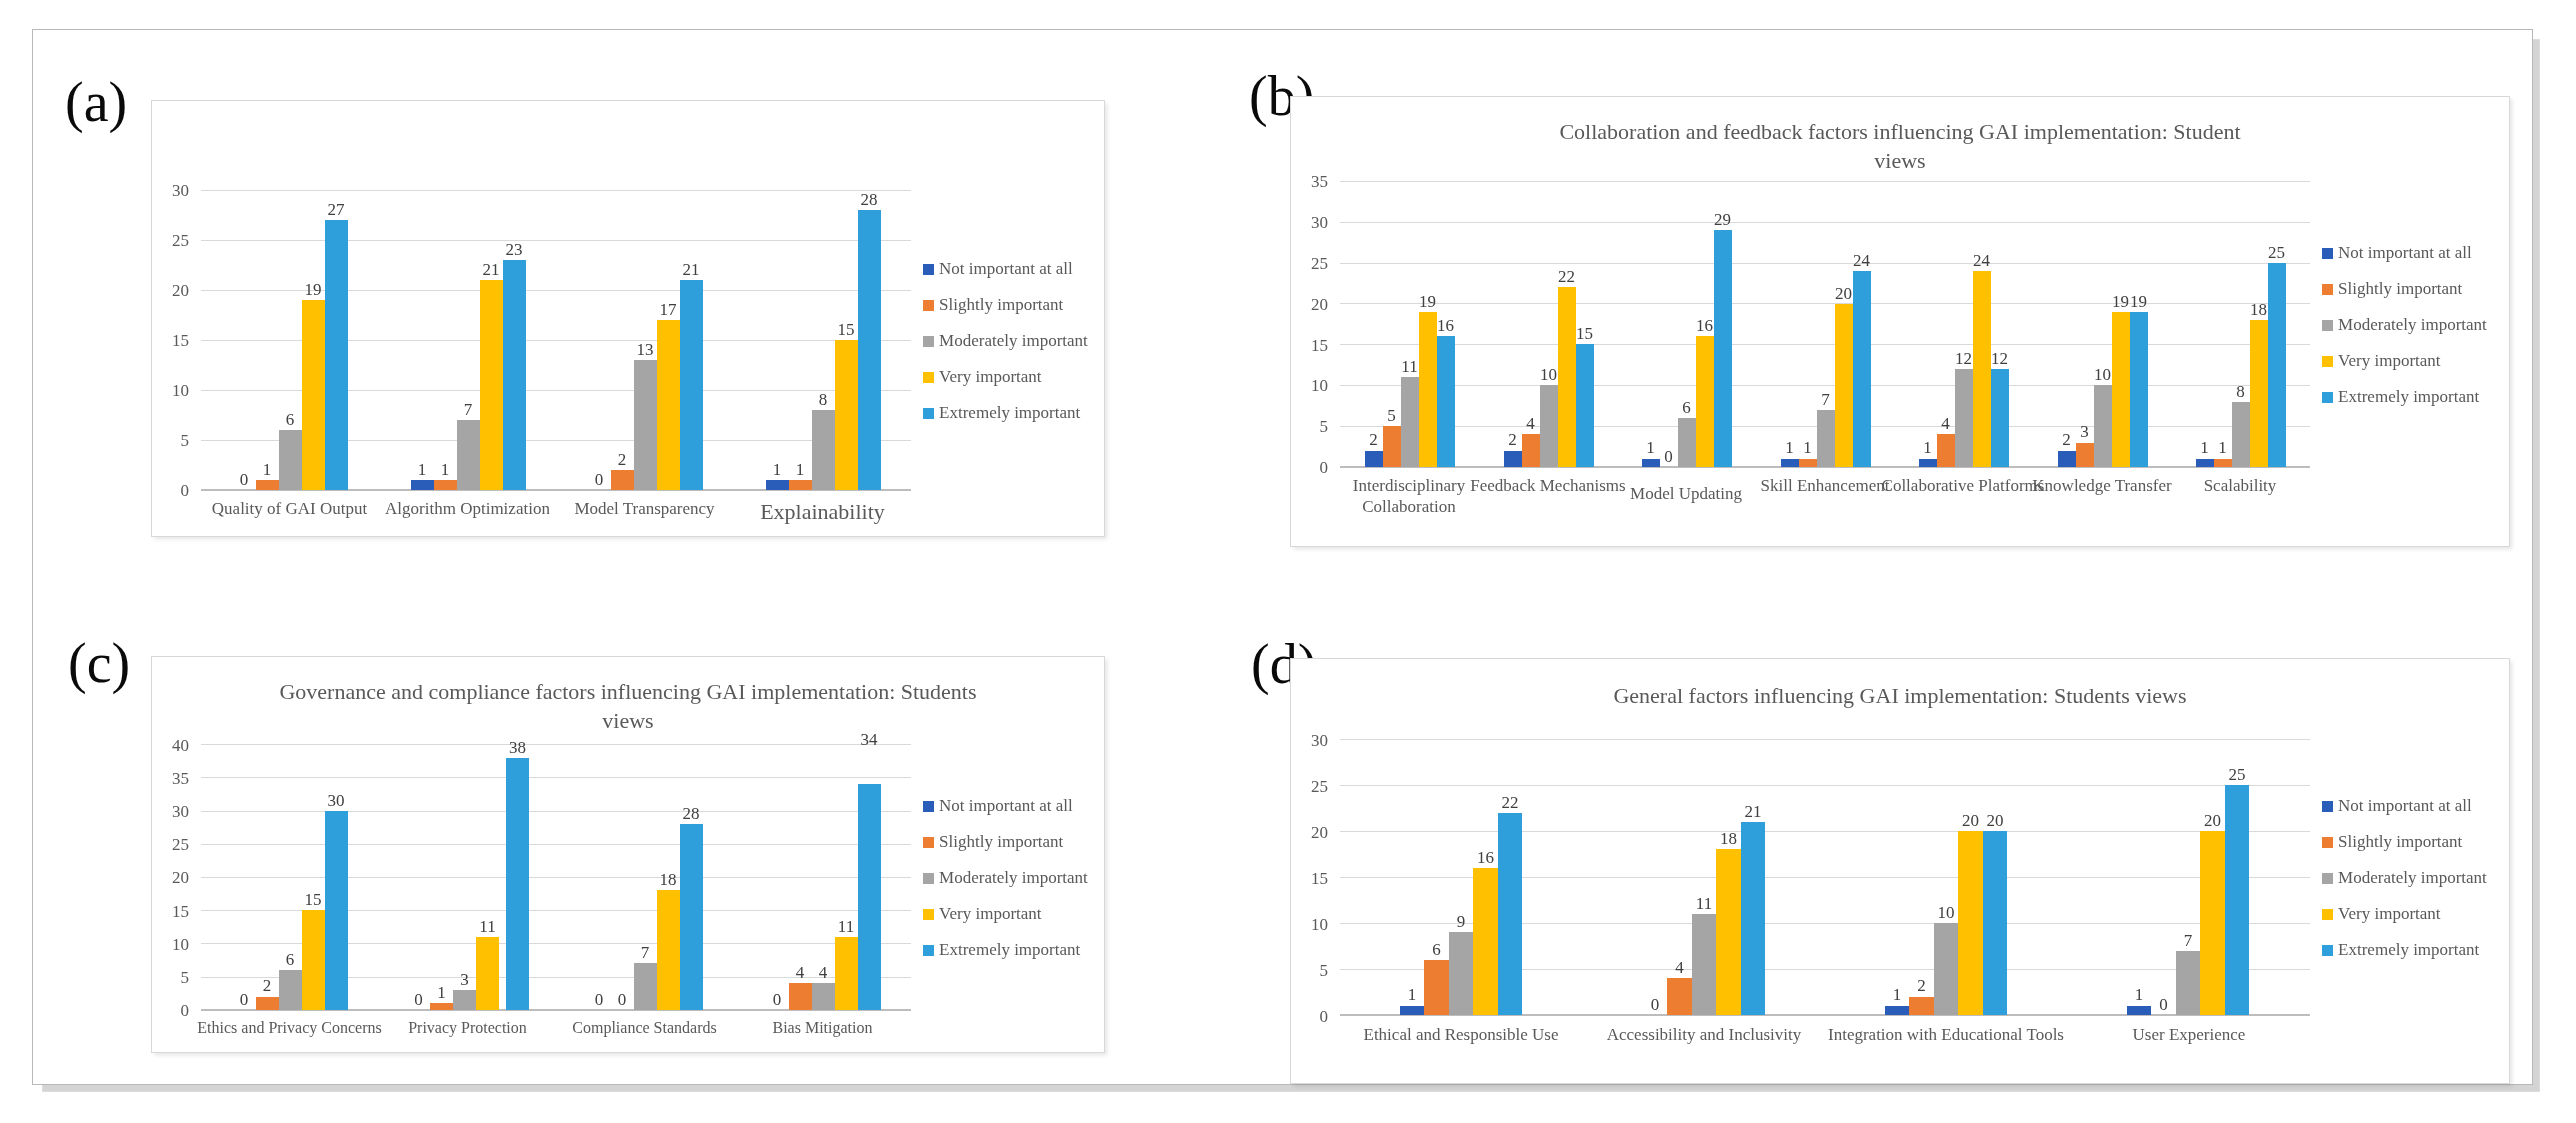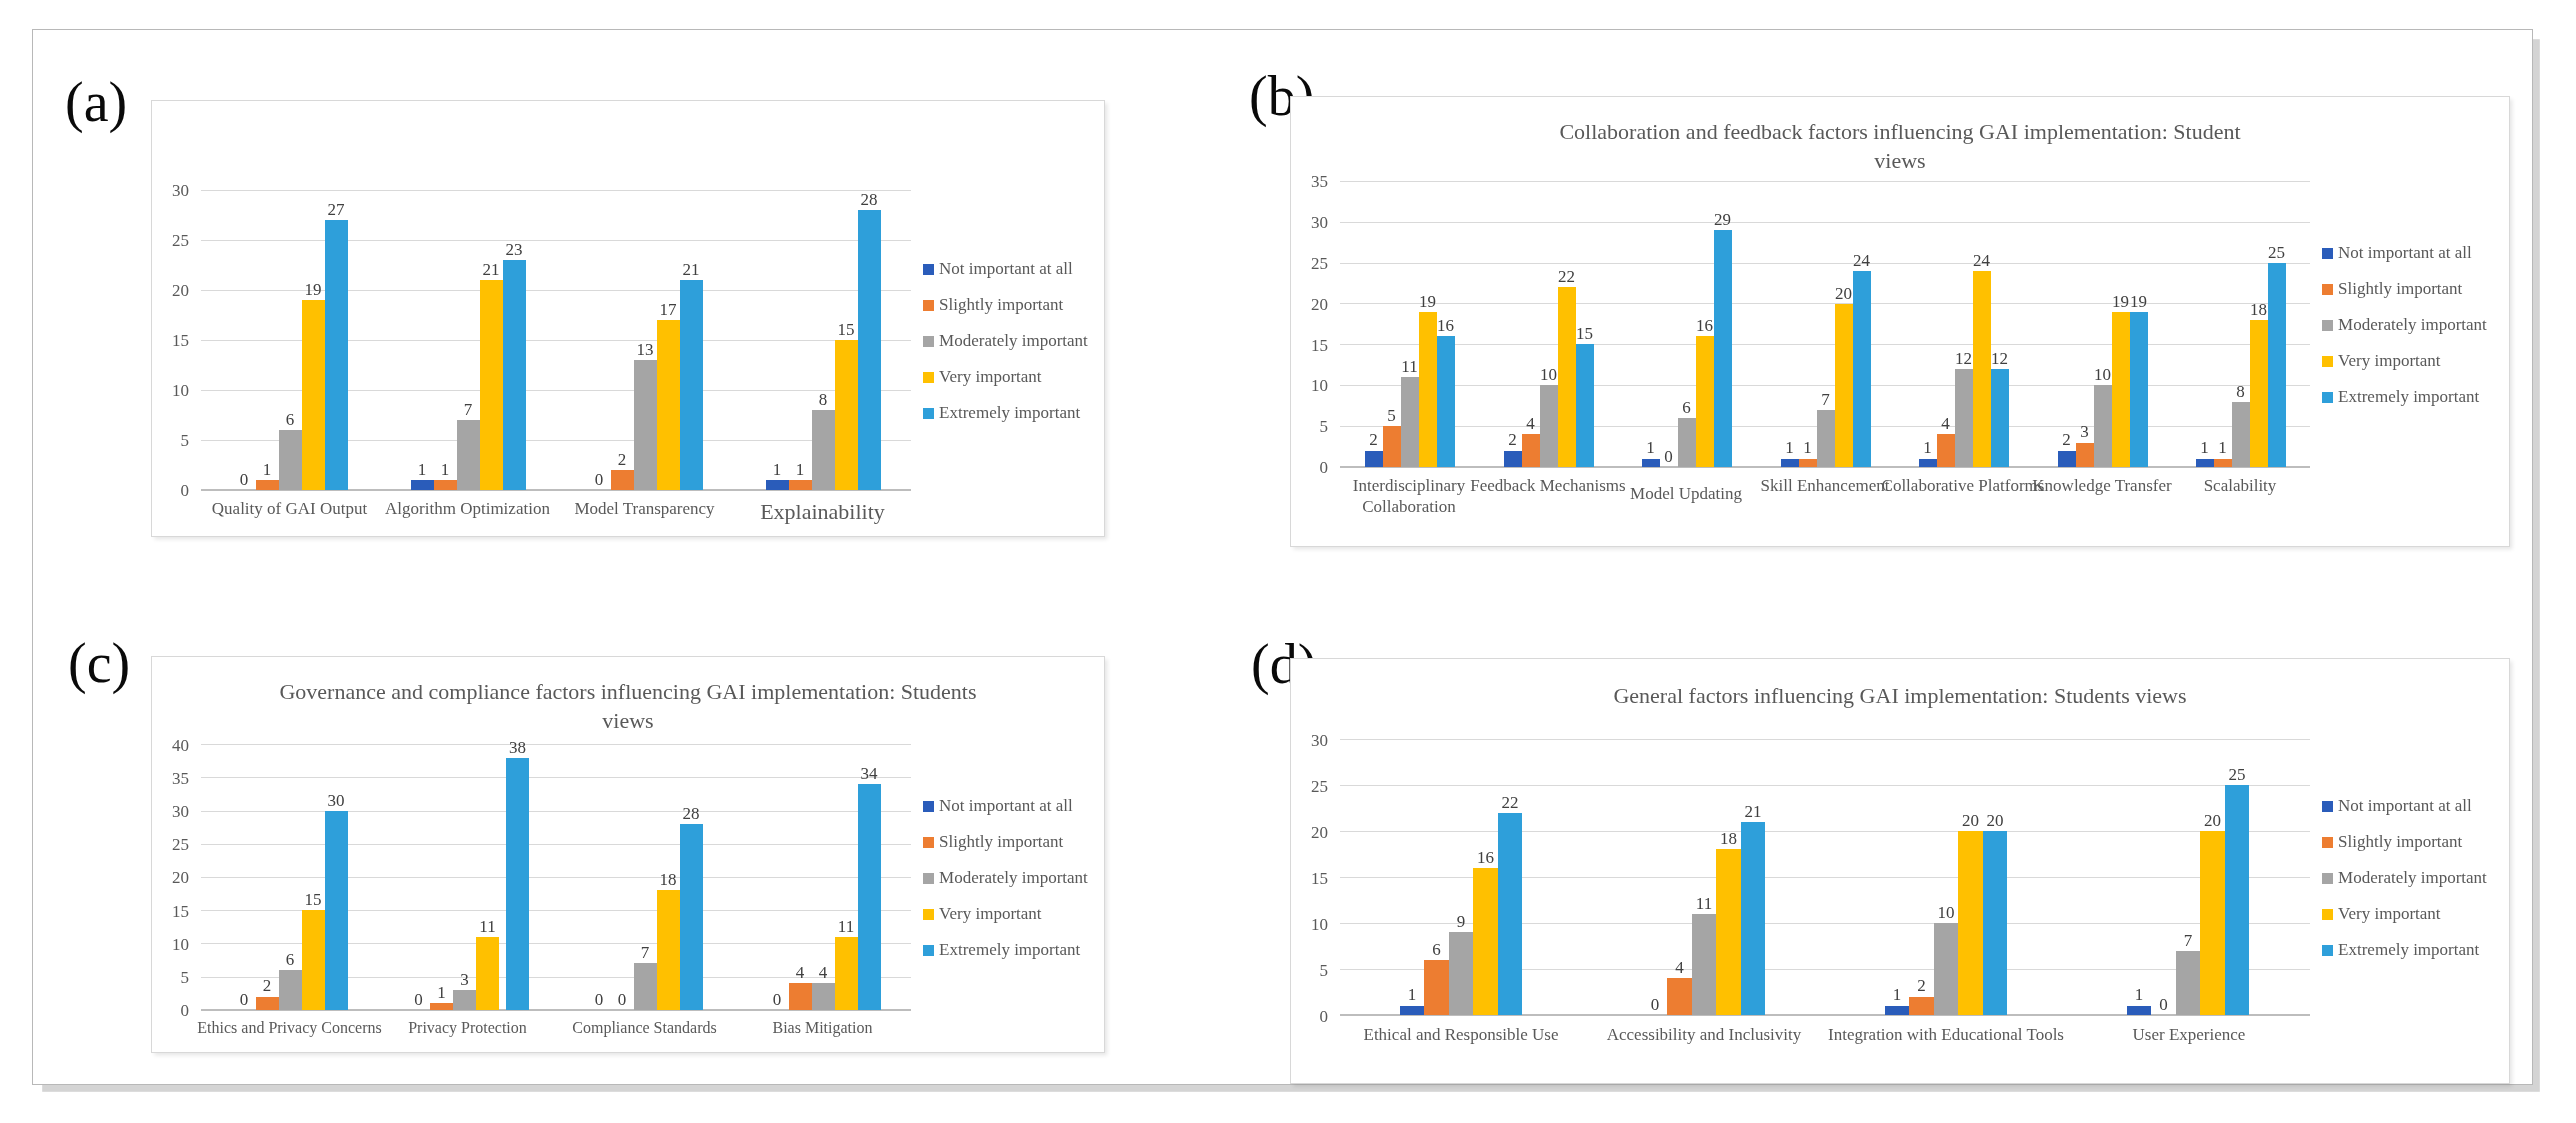--- a/index.html
+++ b/index.html
@@ -489,21 +489,21 @@
         <div class="bar" style="height: 26.6px; background: rgb(237, 125, 49);"></div>
       </div>
       <div class="bar-col" style="width: 23px;">
         <span class="bar-val">4</span>
         <div class="bar" style="height: 26.6px; background: rgb(165, 165, 165);"></div>
       </div>
       <div class="bar-col" style="width: 23px;">
         <span class="bar-val">11</span>
         <div class="bar" style="height: 73px; background: rgb(255, 192, 0);"></div>
       </div>
-      <div class="bar-col" style="width: 23px;">
+      <div class="bar-col" style="width: 23px; gap: 34px;">
         <span class="bar-val">34</span>
         <div class="bar" style="height: 226px; background: rgb(46, 159, 218);"></div>
       </div>
     </div>
     <div class="cat-label" style="left: 565px; width: 211px; top: 361px; font-size: 16px; white-space: nowrap;">Bias Mitigation</div>
     <div class="legend" style="left: 771px; top: 131px;">
       <div class="legend-item">
         <span class="legend-marker" style="background: rgb(42, 92, 186);"></span>
         <span class="legend-text">Not important at all</span>
       </div>

